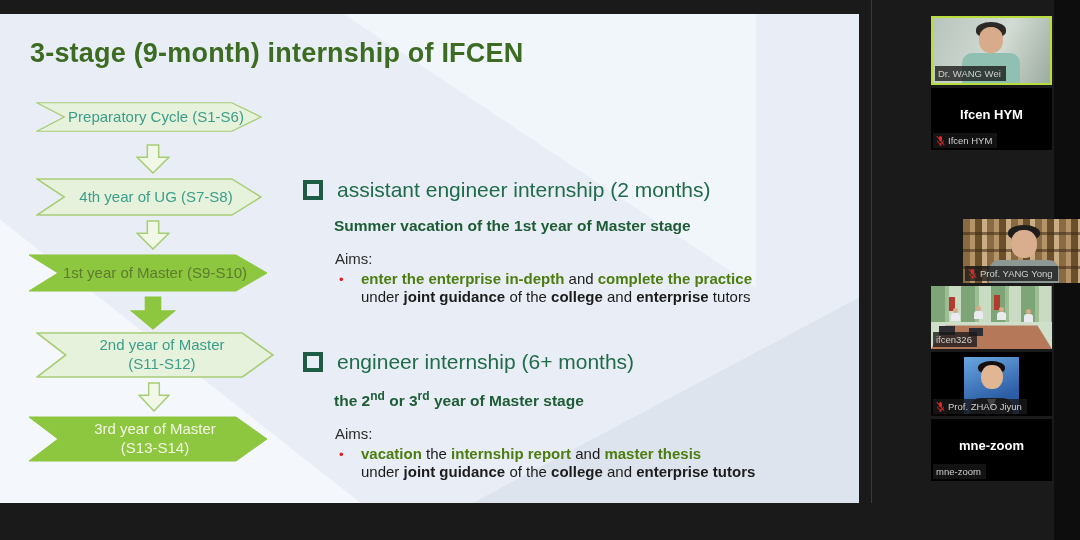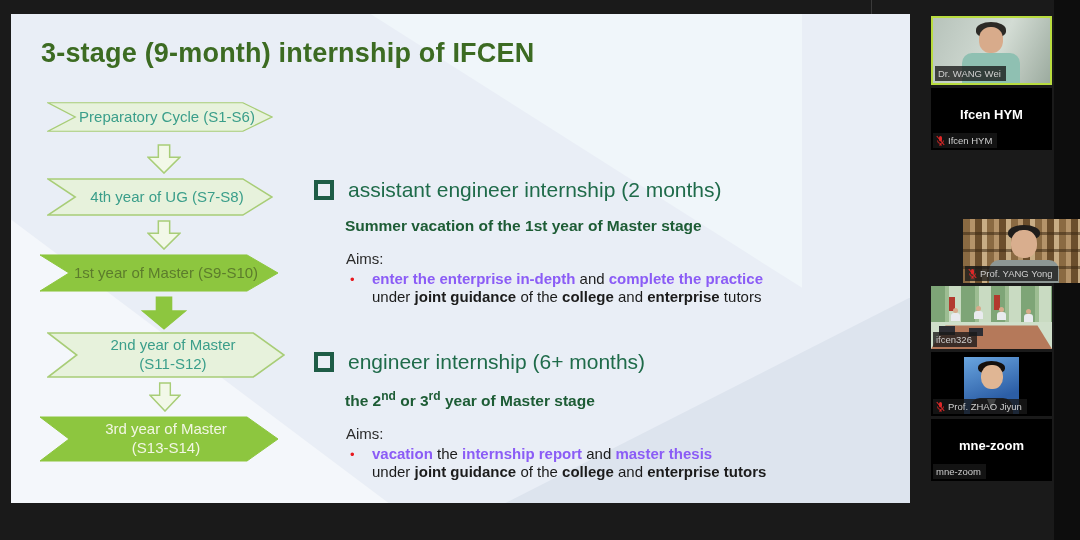--- a/index.html
+++ b/index.html
@@ -2,21 +2,21 @@
 <html><head>
 <meta charset="utf-8">
 <style>
   html,body{margin:0;padding:0;background:#000;}
   .screen{position:relative;width:1080px;height:540px;background:#1a1a1a;overflow:hidden;
           font-family:"Liberation Sans",sans-serif;}
   .right-strip{position:absolute;left:1054px;top:0;width:26px;height:540px;background:#0d0d0d;}
   .divider{position:absolute;left:871px;top:0;width:1px;height:503px;background:#3a3a3a;}
 
   
-  .slide{position:absolute;left:11px;top:14px;width:859px;height:489px;background:#e9eef6;overflow:hidden;padding-left:40px;}
+  .slide{position:absolute;left:0;top:14px;width:859px;height:489px;background:#e9eef6;overflow:hidden;}
   .deco{position:absolute;}
   .deco1{left:40%;top:0;width:48%;height:56%;background:#f0f6fa;clip-path:polygon(0 0,100% 0,100% 100%);}
   .deco2{left:55%;top:58%;width:45%;height:42%;background:#dde4ee;clip-path:polygon(100% 0,100% 100%,0 100%);}
   .deco3{left:0;top:42%;width:42%;height:58%;background:rgba(255,255,255,.5);clip-path:polygon(0 0,100% 100%,0 100%);}
   .slide-title{position:absolute;left:30px;top:24px;font-size:27px;font-weight:bold;color:#3c6b22;letter-spacing:.2px;}
 
   .chev{position:absolute;}
   .chev svg{position:absolute;inset:0;width:100%;height:100%;}
   .chev .lab{position:absolute;inset:0;display:flex;flex-direction:column;align-items:center;justify-content:center;
              padding-left:14px;font-size:15px;line-height:1.25;}
@@ -35,21 +35,21 @@
   .section{position:absolute;left:303px;width:545px;}
   .sec1{top:164px;} .sec2{top:336px;}
   .sec-header{display:flex;align-items:center;gap:14px;font-size:21px;color:#1f6b4a;}
   .sq{width:12px;height:12px;border:4px solid #1e5c46;flex:0 0 auto;}
   .sec-sub{margin:15px 0 0 31px;font-size:15.5px;font-weight:bold;color:#1d5c35;}
   .sup{vertical-align:super;font-size:12px;}
   .aims{margin:15px 0 0 32px;font-size:15px;color:#2b2b2b;}
   .aim-line{margin:3px 0 0 36px;font-size:15px;color:#1c1c1c;display:flex;align-items:baseline;}
   .aim-line .dot{color:#e8191f;width:22px;flex:0 0 auto;font-size:13px;}
   .aim-cont{margin:1px 0 0 58px;font-size:15px;color:#1c1c1c;}
-  .red{color:#8b5cf6;font-weight:bold;}
+  .red{color:#4d7c0f;font-weight:bold;}
   .b{font-weight:bold;}
 
   
   .tile{position:absolute;left:931px;width:121px;background:#000;overflow:hidden;box-sizing:border-box;}
   .t1{top:16px;height:69px;border:2px solid #b9dc3f;}
   .t2{top:88px;height:62px;}
   .t3{top:152px;height:64px;}
   .t4{top:219px;height:64px;margin-left:32px;}
   .t5{top:286px;height:63px;}
   .t6{top:352px;height:64px;text-align:right;}

